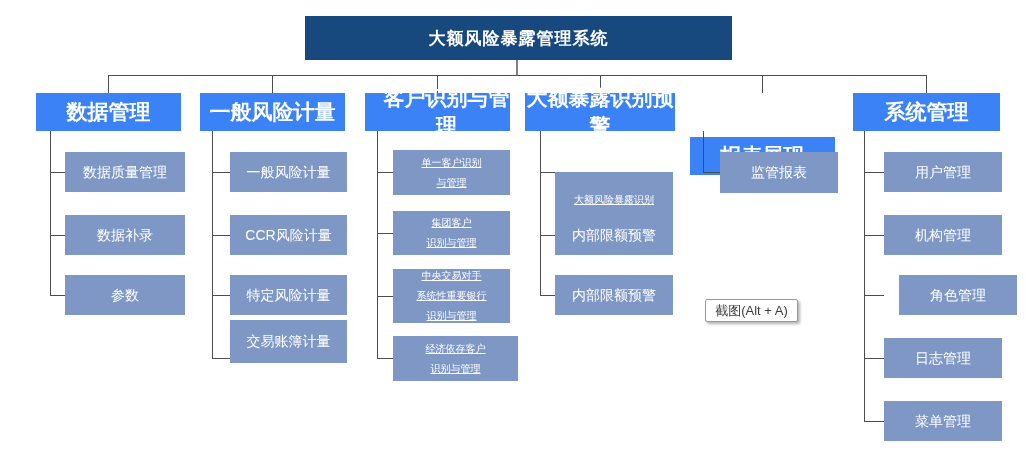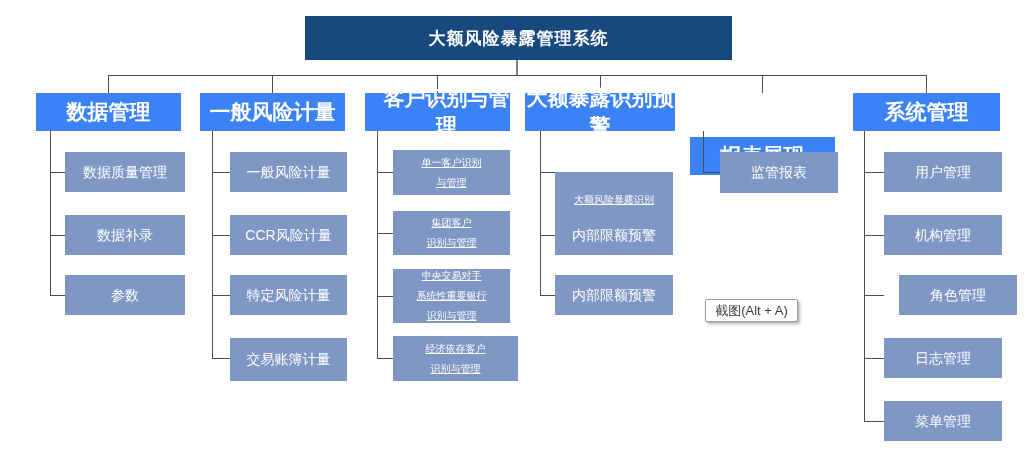--- a/index.html
+++ b/index.html
@@ -60,21 +60,21 @@
   <div class="node child" style="left:65px; top:275px; width:120px; height:40px;">参数</div>
 
   <div class="vline" style="left:212px; top:131px; height:227px;"></div>
   <div class="hline" style="left:212px; top:172px; width:18px;"></div>
   <div class="hline" style="left:212px; top:235px; width:18px;"></div>
   <div class="hline" style="left:212px; top:295px; width:18px;"></div>
   <div class="hline" style="left:212px; top:358px; width:18px;"></div>
   <div class="node child" style="left:230px; top:152px; width:117px; height:40px;">一般风险计量</div>
   <div class="node child" style="left:230px; top:215px; width:117px; height:40px;">CCR风险计量</div>
   <div class="node child" style="left:230px; top:275px; width:117px; height:40px;">特定风险计量</div>
-  <div class="node child" style="left:230px; top:338px; width:117px; height:43px;">交易账簿计量</div>
+  <div class="node child" style="left:230px; top:320px; width:117px; height:43px;">交易账簿计量</div>
 
   <div class="vline" style="left:377px; top:131px; height:227px;"></div>
   <div class="hline" style="left:377px; top:172px; width:16px;"></div>
   <div class="hline" style="left:377px; top:233px; width:16px;"></div>
   <div class="hline" style="left:377px; top:296px; width:16px;"></div>
   <div class="hline" style="left:377px; top:358px; width:16px;"></div>
   <div class="node child small" style="left:393px; top:150px; width:117px; height:45px;">单一客户识别
 与管理</div>
   <div class="node child small" style="left:393px; top:211px; width:117px; height:44px;">集团客户
 识别与管理</div>

